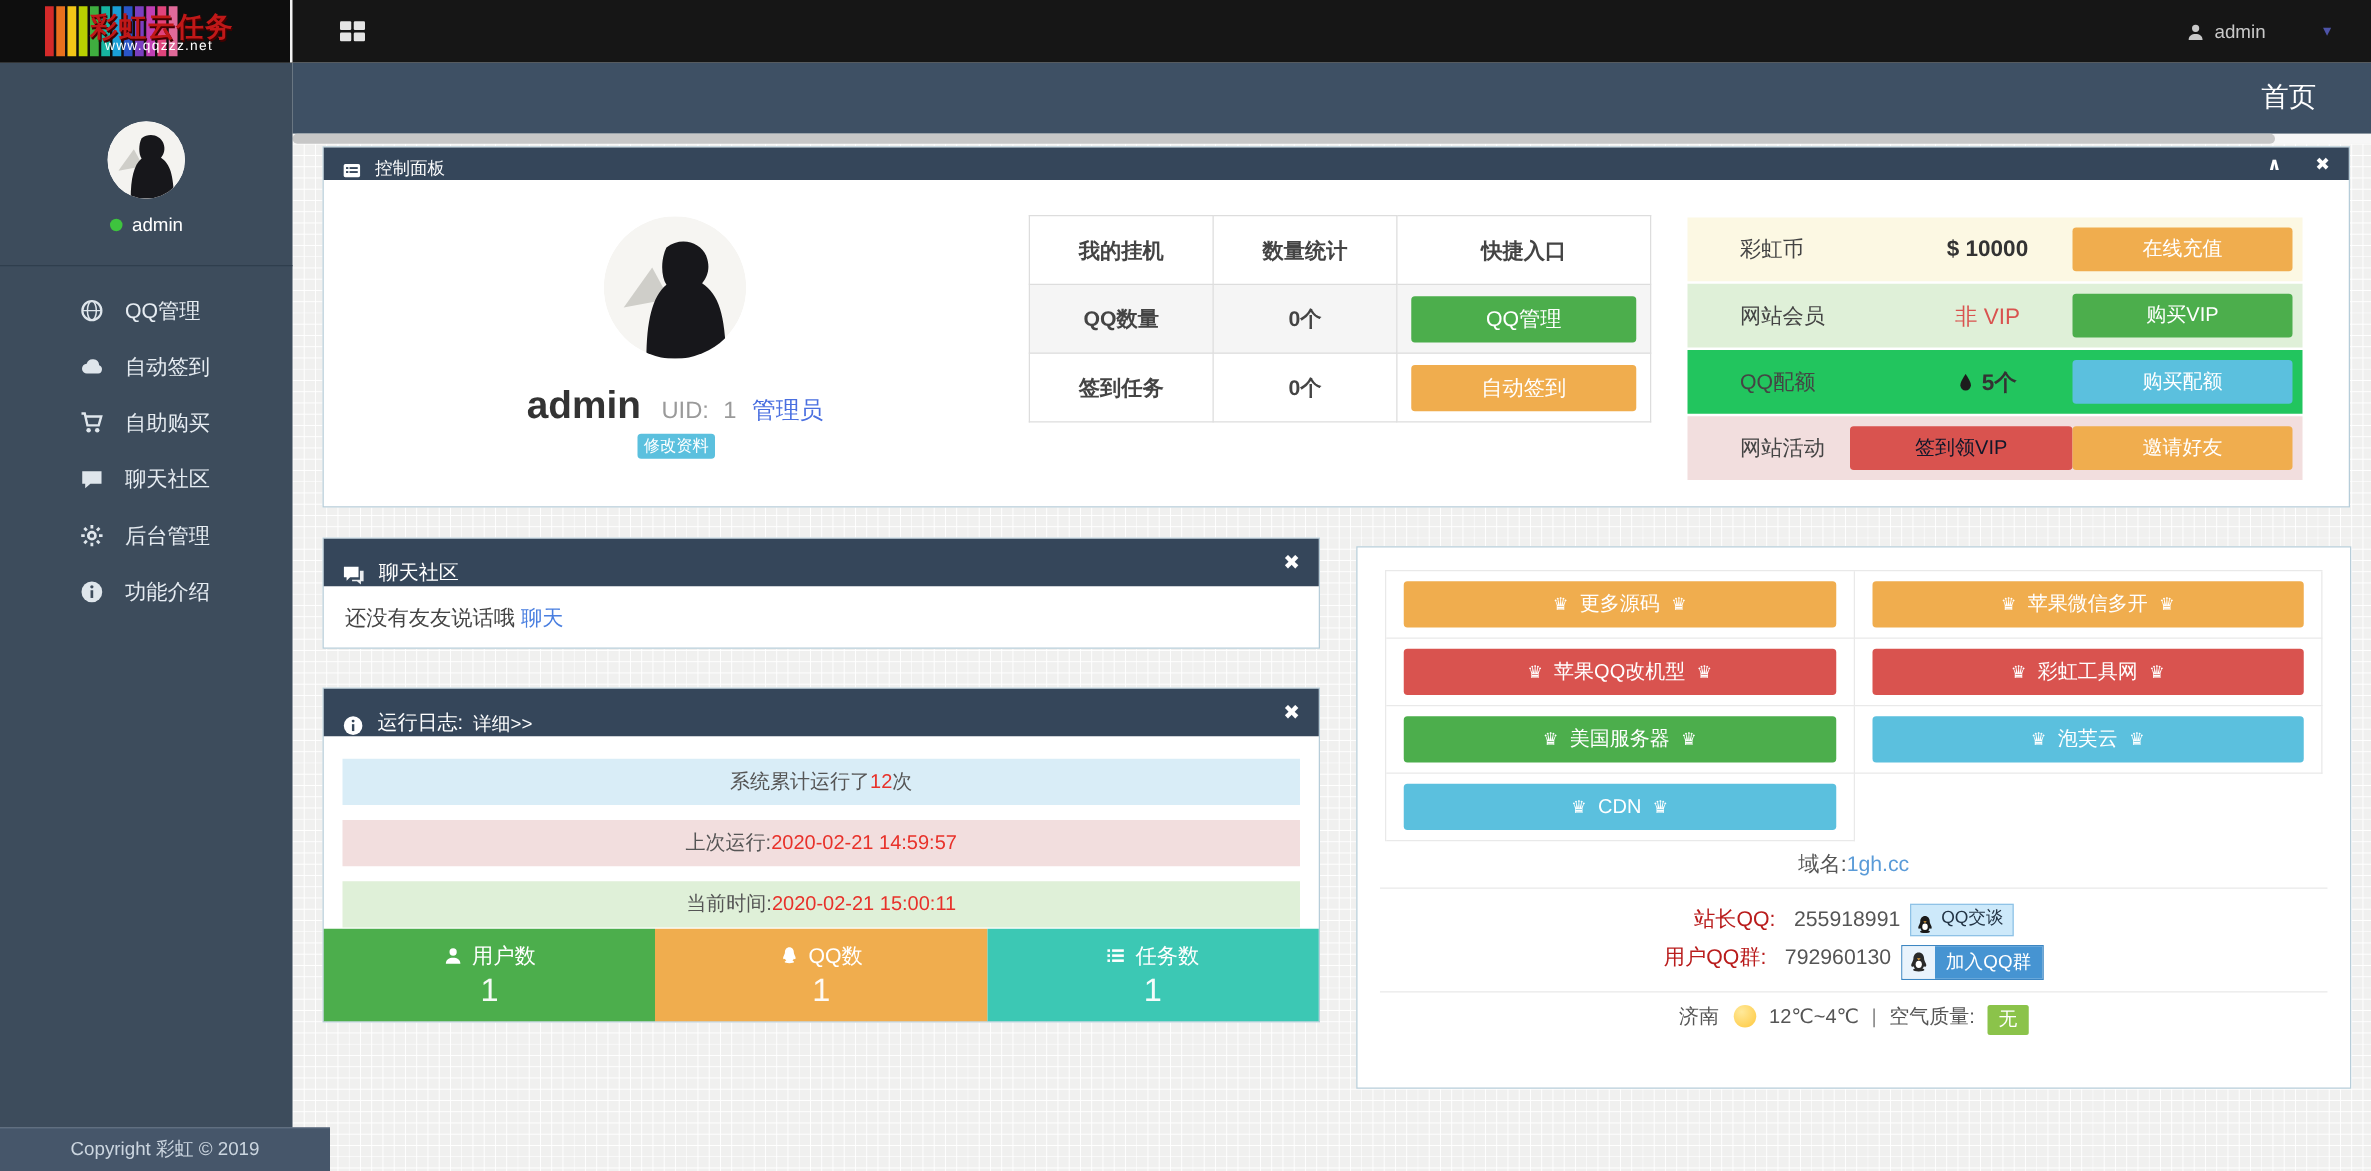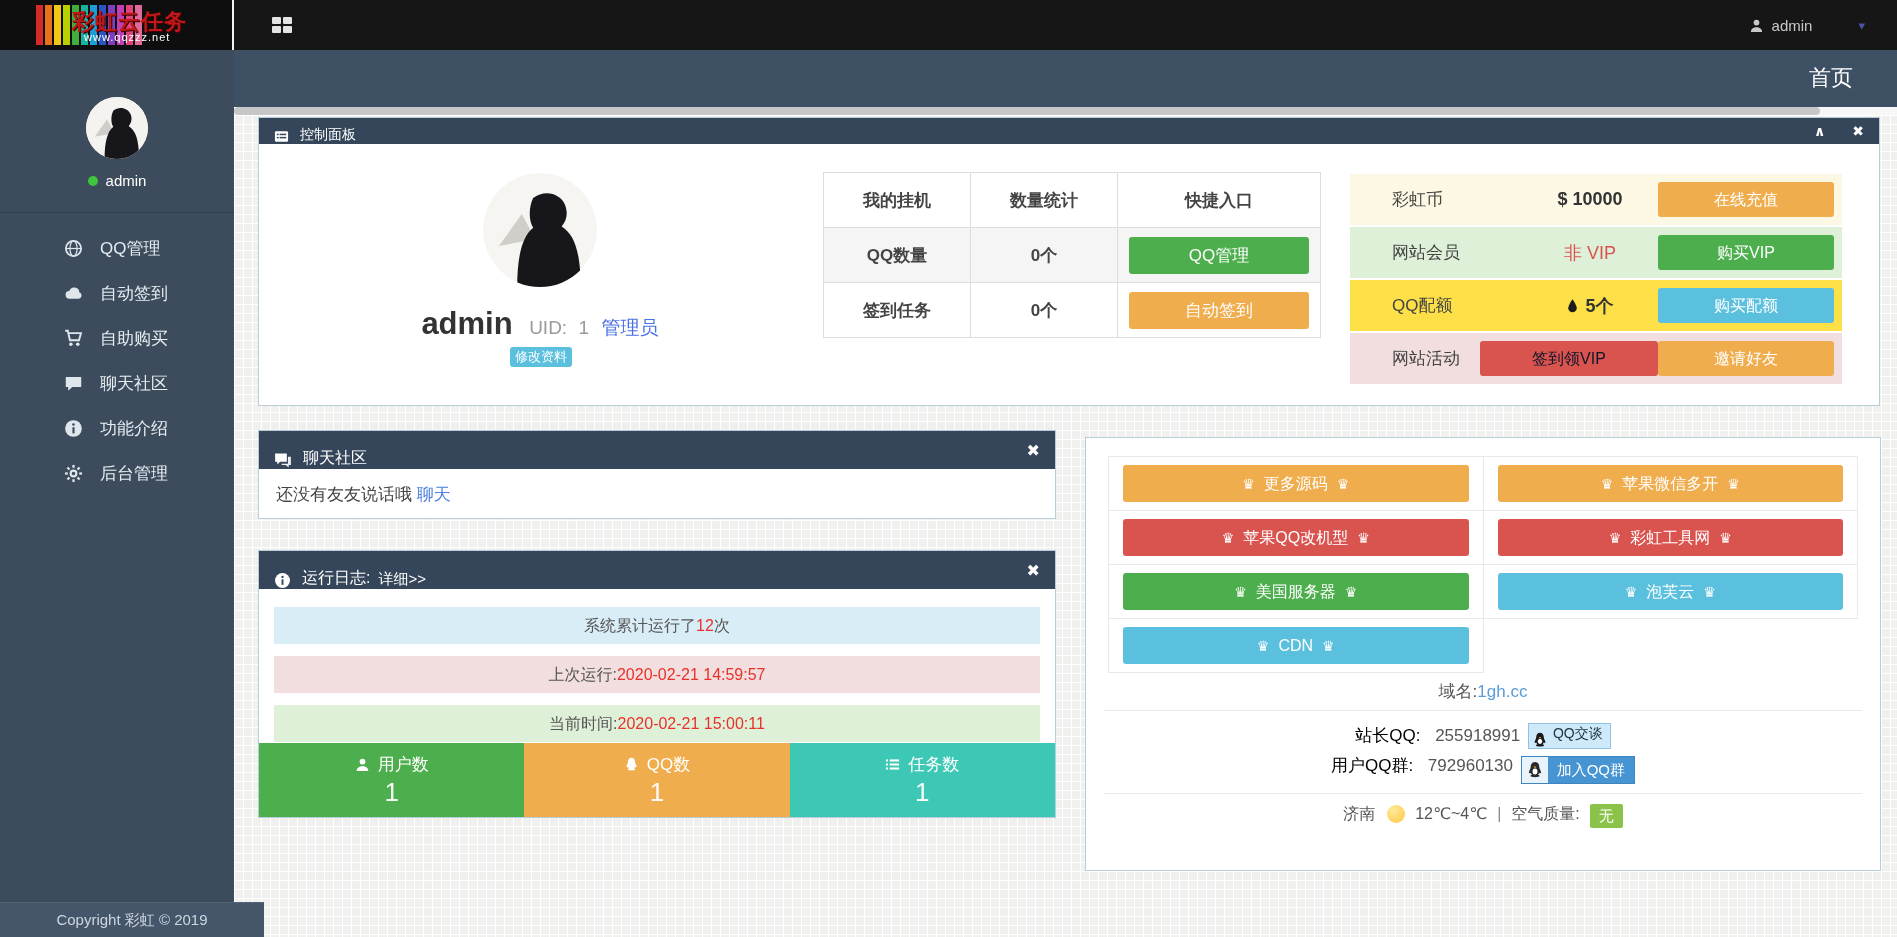--- a/index.html
+++ b/index.html
@@ -68,21 +68,21 @@
   table.hang th,table.hang td{border:1px solid #ddd;text-align:center;font-size:17px;color:#444;}
   table.hang th{height:52px;font-weight:bold;}
   table.hang td{height:52px;font-weight:bold;}
   table.hang col.c1{width:147px}table.hang col.c2{width:147px}table.hang col.c3{width:203px}
   table.hang tr.alt td{background:#f5f5f5;}
   .cellbtn{display:block;margin:7px 10px;height:37px;line-height:37px;border-radius:3px;color:#fff;font-weight:normal;cursor:pointer;}
   .bg-green{background:#4cae4c}.bg-orange{background:#f0ad4e}.bg-red{background:#d9534f}.bg-blue{background:#5bc0de}
   
   .acct{position:absolute;left:1091px;top:56px;width:492px;}
   .acct-row{height:51px;margin-bottom:2px;display:flex;align-items:center;}
-  .acct-row.r1{background:#fcf8e3}.acct-row.r2{background:#dff0d8}.acct-row.r3{background:#fde047}.acct-row.r4{background:#f2dede}
+  .acct-row.r1{background:#fcf8e3}.acct-row.r2{background:#dff0d8}.acct-row.r3{background:#22c55e}.acct-row.r4{background:#f2dede}
   .a-label{width:130px;padding-left:42px;font-size:17px;color:#444;box-sizing:content-box;}
   .a-val{flex:1;text-align:center;font-size:18px;color:#333;}
   .a-val.strong{font-weight:bold;}
   .a-val.red{color:#d9534f;}
   .row-btn{width:176px;height:35px;margin-right:8px;border-radius:3px;color:#fff;font-size:16px;
     line-height:35px;text-align:center;cursor:pointer;flex:none;}
   .center-btn{display:block;width:178px;margin:0 auto;height:35px;line-height:35px;border-radius:3px;color:#0f172a;font-size:16px;text-align:center;cursor:pointer;}
   .droplet{display:inline-block;vertical-align:-3px;margin-right:6px;}
   
   .chat-panel{left:24px;top:315px;width:798px;height:89px;}
@@ -102,21 +102,21 @@
   .st-green{background:#4cae4c}.st-orange{background:#f0ad4e}.st-teal{background:#3cc8b4}
   
   .links-panel{left:851px;top:322px;width:796px;height:434px;}
   .lgrid{margin:18px 22px 0;display:grid;grid-template-columns:1fr 1fr;border-top:1px solid #e9e9e9;border-left:1px solid #e9e9e9;}
   .lcell{border-right:1px solid #e9e9e9;border-bottom:1px solid #e9e9e9;padding:8px 14px;}
   .lbtn{height:37px;border-radius:3px;color:#fff;text-align:center;line-height:37px;font-size:16px;cursor:pointer;}
   .trophy{font-size:14px;margin:0 9px;}
   .domain-row{height:37px;line-height:37px;text-align:center;font-size:17px;color:#555;border-bottom:1px solid #e9e9e9;margin:0 18px;}
   .qqsec{margin:0 18px;padding:10px 0 12px;text-align:center;border-bottom:1px solid #e9e9e9;font-size:17px;}
   .qqline{height:30px;line-height:30px;}
-  .qlabel{color:#000000;}
+  .qlabel{color:#b91c1c;}
   .qnum{color:#555;margin-left:10px;}
   .badge-talk{display:inline-flex;align-items:flex-end;vertical-align:-7px;margin-left:3px;height:24px;
     background:#cde9fa;border:1px solid #8fc2e6;padding:0 7px 0 3px;gap:5px;font-size:14px;color:#234;cursor:pointer;}
   .badge-group{display:inline-flex;align-items:center;vertical-align:-8px;margin-left:3px;height:26px;border:1px solid #3d86c2;cursor:pointer;}
   .badge-group .gicon{width:26px;height:100%;background:#e9f3fc;display:flex;align-items:center;justify-content:center;}
   .badge-group .glabel{background:#4694d2;color:#fff;font-size:15px;padding:0 9px;height:100%;display:flex;align-items:center;}
   .weather{height:40px;line-height:40px;text-align:center;font-size:16px;color:#555;}
   .sun{display:inline-block;width:18px;height:18px;border-radius:50%;vertical-align:-4px;margin:0 10px 0 12px;
     background:radial-gradient(circle at 35% 30%,#ffe99a,#ffc83d);}
   .sep{margin:0 10px;color:#888;}
@@ -212,42 +212,42 @@
     <div class="menu-item">
       <span class="micon">
         <svg width="19" height="19" viewBox="0 0 16 16">
             <path d="M1.5 2.5h13v8.5H7l-3.5 3v-3h-2z" fill="#dfe6ec"></path>
           </svg>
       </span><span>聊天社区</span>
     </div>
     <div class="menu-item">
       <span class="micon">
         <svg width="19" height="19" viewBox="0 0 16 16">
-            <circle cx="8" cy="8" r="7" fill="#dfe6ec"></circle>
-            <rect x="7.1" y="6.9" width="1.8" height="5.2" fill="#3d4c5c"></rect>
-            <circle cx="8" cy="4.6" r="1.1" fill="#3d4c5c"></circle>
-          </svg>
-      </span><span>功能介绍</span>
-    </div>
-    <div class="menu-item">
-      <span class="micon">
-        <svg width="19" height="19" viewBox="0 0 16 16">
             <circle cx="8" cy="8" r="2.4" fill="none" stroke="#dfe6ec" stroke-width="1.8"></circle>
             <g stroke="#dfe6ec" stroke-width="1.9">
               <line x1="8" y1="0.8" x2="8" y2="3.2"></line>
               <line x1="8" y1="12.8" x2="8" y2="15.2"></line>
               <line x1="0.8" y1="8" x2="3.2" y2="8"></line>
               <line x1="12.8" y1="8" x2="15.2" y2="8"></line>
               <line x1="2.9" y1="2.9" x2="4.6" y2="4.6"></line>
               <line x1="11.4" y1="11.4" x2="13.1" y2="13.1"></line>
               <line x1="13.1" y1="2.9" x2="11.4" y2="4.6"></line>
               <line x1="2.9" y1="13.1" x2="4.6" y2="11.4"></line>
             </g>
           </svg>
       </span><span>后台管理</span>
+    </div>
+    <div class="menu-item">
+      <span class="micon">
+        <svg width="19" height="19" viewBox="0 0 16 16">
+            <circle cx="8" cy="8" r="7" fill="#dfe6ec"></circle>
+            <rect x="7.1" y="6.9" width="1.8" height="5.2" fill="#3d4c5c"></rect>
+            <circle cx="8" cy="4.6" r="1.1" fill="#3d4c5c"></circle>
+          </svg>
+      </span><span>功能介绍</span>
     </div>
   </div>
 </div>
 <div class="side-footer">Copyright 彩虹 © 2019</div>
 
 <div class="content">
 
   <section class="panel control-panel">
     <div class="phd hd-sm">
       <span>

